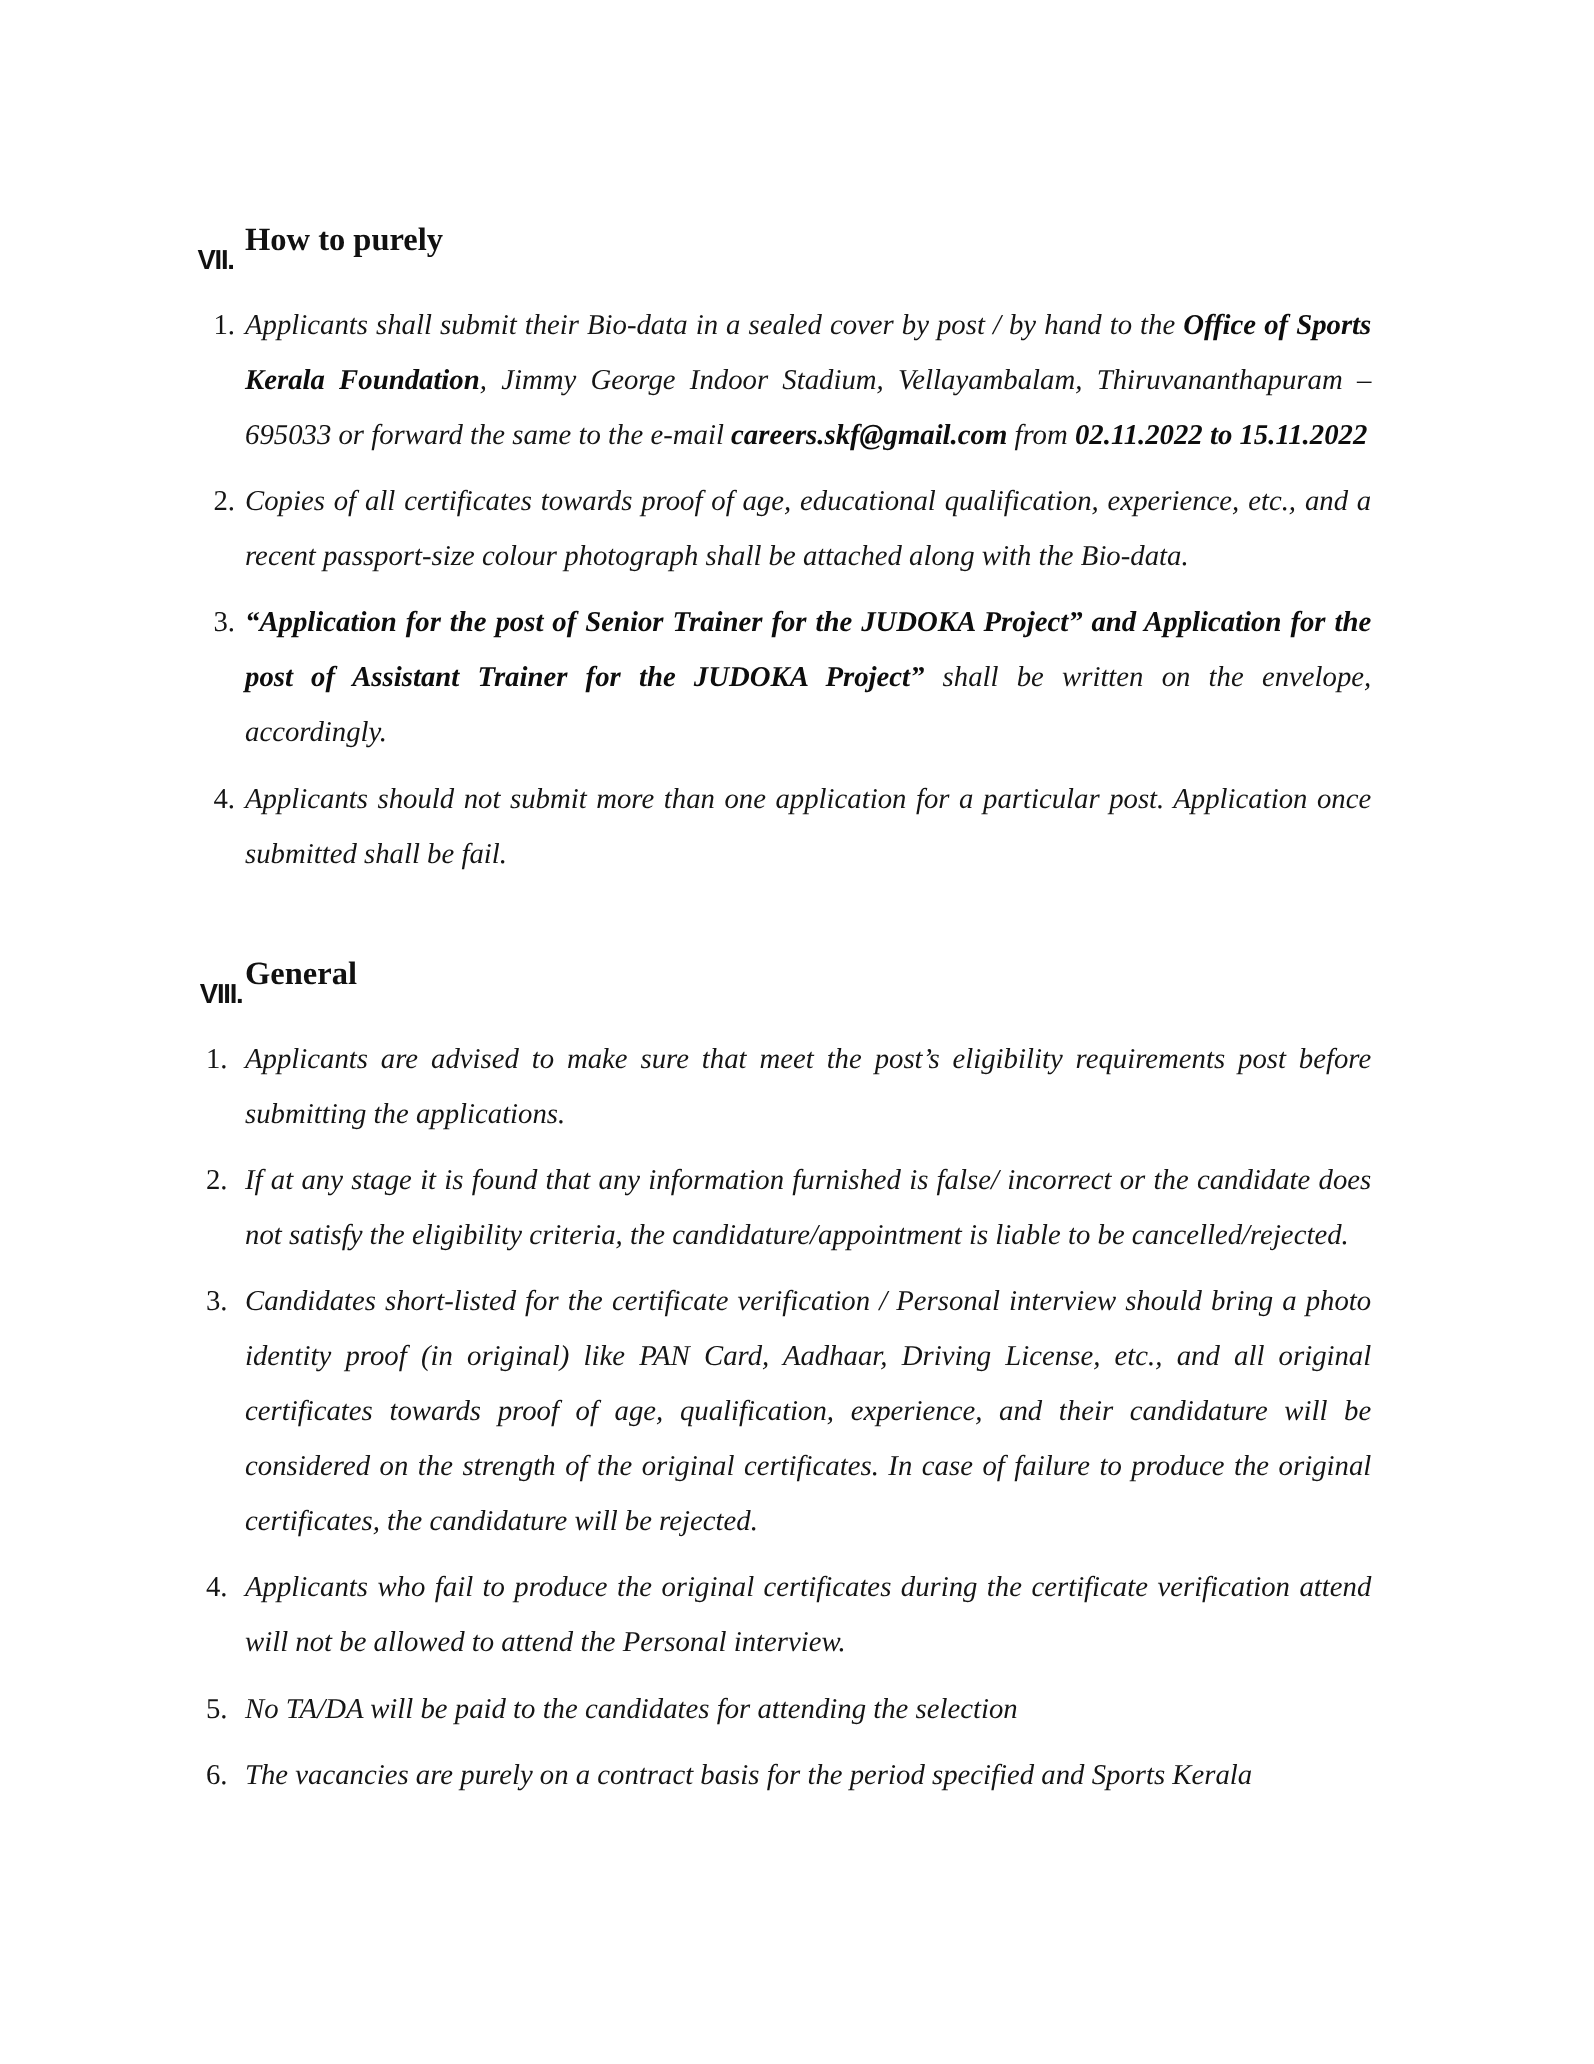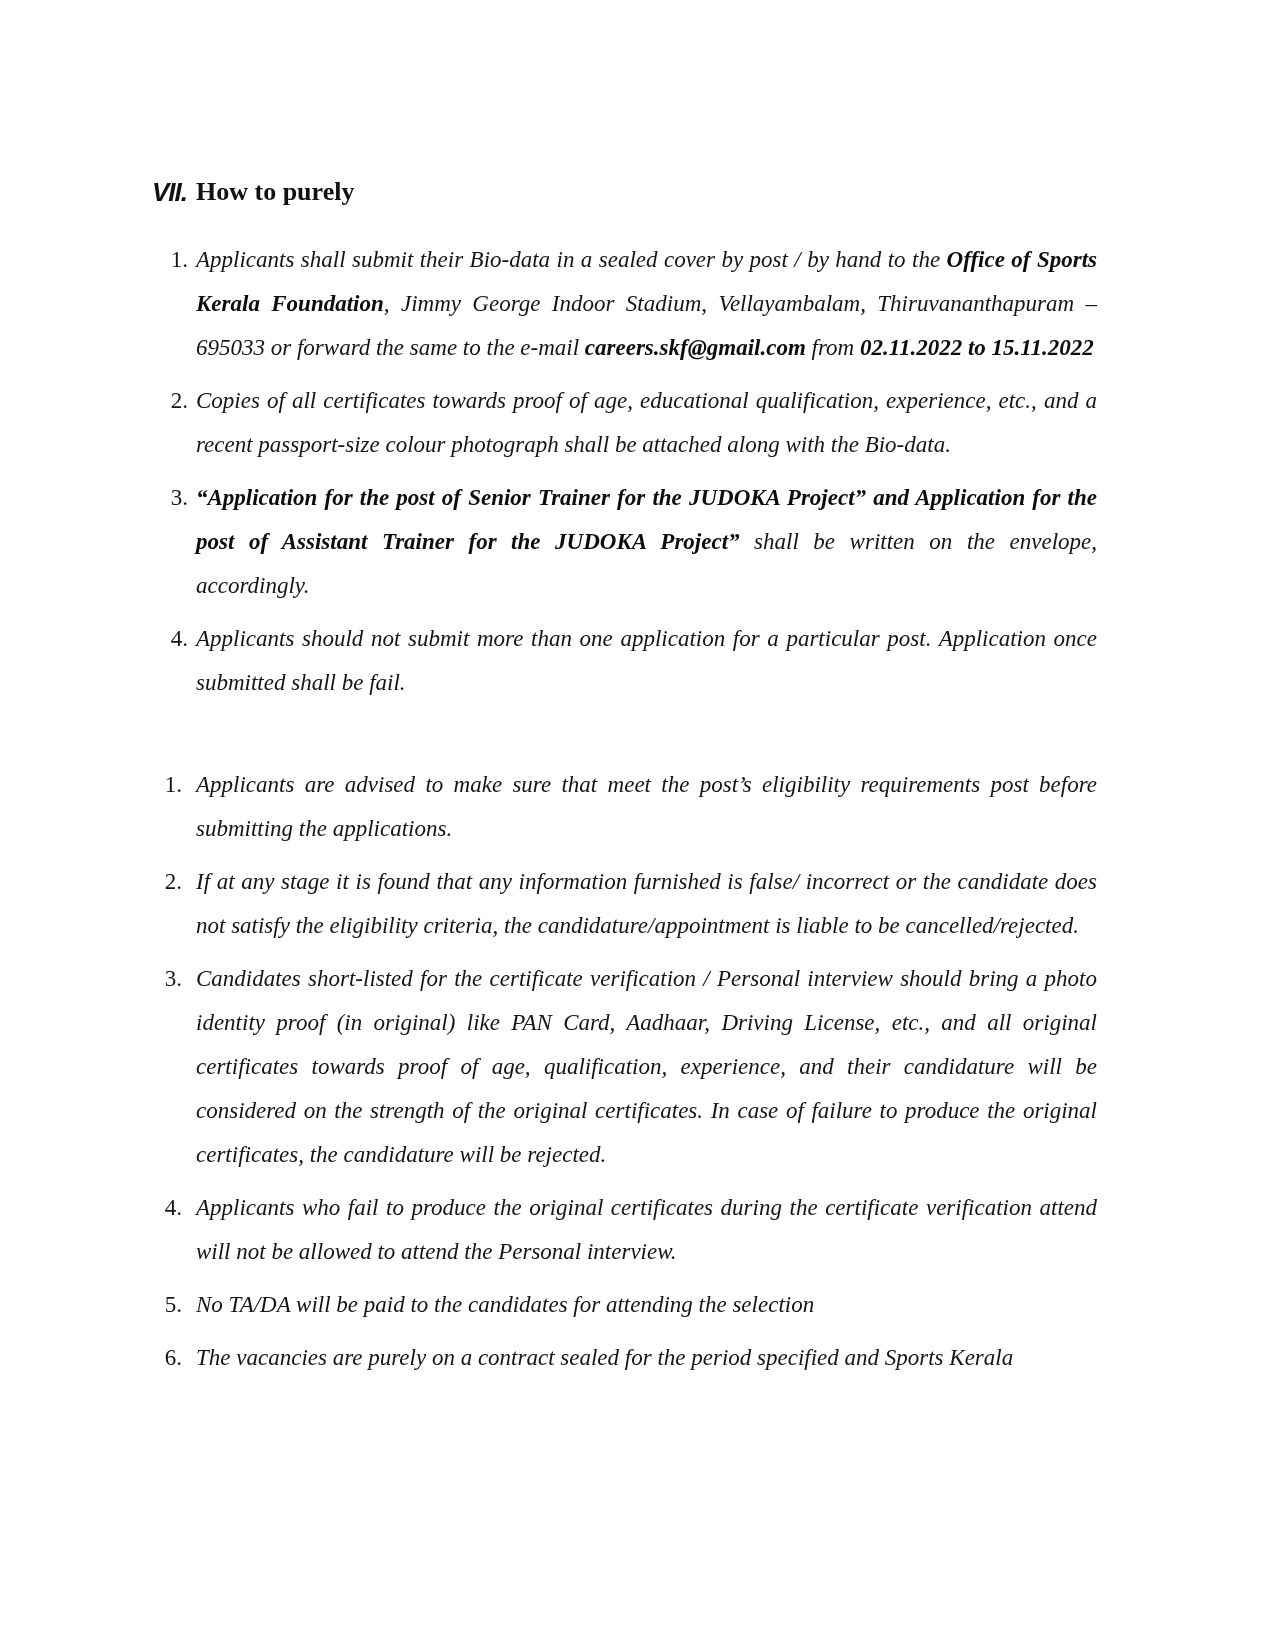--- a/index.html
+++ b/index.html
@@ -29,27 +29,26 @@
     margin: 0 0 30px 0;
     font-family: "Liberation Serif", "DejaVu Serif", serif;
     font-size: 26px;
     line-height: 32px;
     font-weight: 700;
     color: #111;
   }
   h2 .sec-num {
     position: absolute;
     right: 100%;
-    top: 0;
+    top: 16px;
     white-space: nowrap;
     font-family: "Liberation Sans", "DejaVu Sans", sans-serif;
-    font-size: 26px;
+    font-size: 22px;
     font-weight: 700;
     letter-spacing: -1px;
-    font-style: italic;
   }
   section:nth-of-type(1) h2 .sec-num { padding-right: 9px; }
   section:nth-of-type(2) h2 .sec-num { padding-right: 2px; }
 
   .list {
     position: relative;
   }
   .item {
     position: relative;
     margin: 0 0 9px 0;
@@ -94,20 +93,24 @@
           <div class="txt"><span class="b">“Application for the post of Senior Trainer for the JUDOKA Project” and Application for the post of Assistant Trainer for the JUDOKA Project”</span><span> shall be written on the envelope, accordingly.</span></div>
         </div>
         <div class="item">
           <span class="num">4.</span>
           <div class="txt"><span>Applicants should not submit more than one application for a particular post. Application once submitted shall be fail.</span></div>
         </div>
       </div>
   </section>
 
   <section class="doc-section">
+    <h2 class="section-heading">
+      <span class="sec-num">VIII.</span>
+      <span class="sec-title">General</span>
+    </h2>
     <div class="list">
         <div class="item">
           <span class="num">1.</span>
           <div class="txt"><span>Applicants are advised to make sure that meet the post’s eligibility requirements post before submitting the applications.</span></div>
         </div>
         <div class="item">
           <span class="num">2.</span>
           <div class="txt"><span>If at any stage it is found that any information furnished is false/ incorrect or the candidate does not satisfy the eligibility criteria, the candidature/appointment is liable to be cancelled/rejected.</span></div>
         </div>
         <div class="item">
@@ -117,18 +120,18 @@
         <div class="item">
           <span class="num">4.</span>
           <div class="txt"><span>Applicants who fail to produce the original certificates during the certificate verification attend will not be allowed to attend the Personal interview.</span></div>
         </div>
         <div class="item">
           <span class="num">5.</span>
           <div class="txt"><span>No TA/DA will be paid to the candidates for attending the selection</span></div>
         </div>
         <div class="item">
           <span class="num">6.</span>
-          <div class="txt"><span>The vacancies are purely on a contract sealed for the period specified and Sports Kerala</span></div>
+          <div class="txt"><span>The vacancies are purely on a contract basis for the period specified and Sports Kerala</span></div>
         </div>
       </div>
   </section>
 
 </div>
 
 </body></html>

